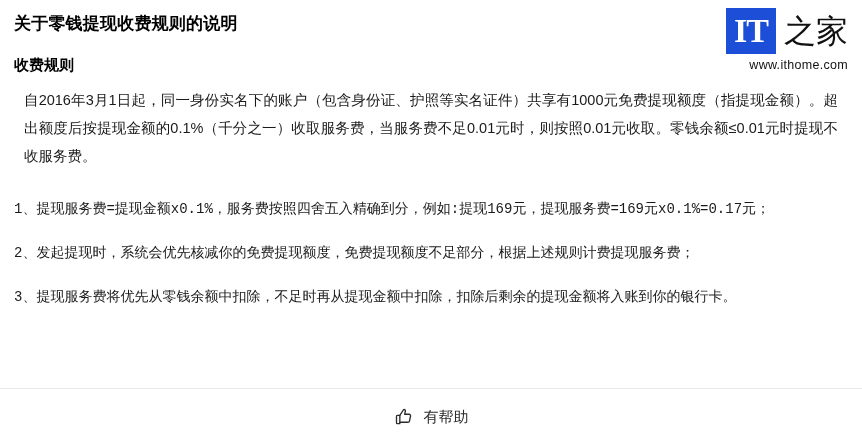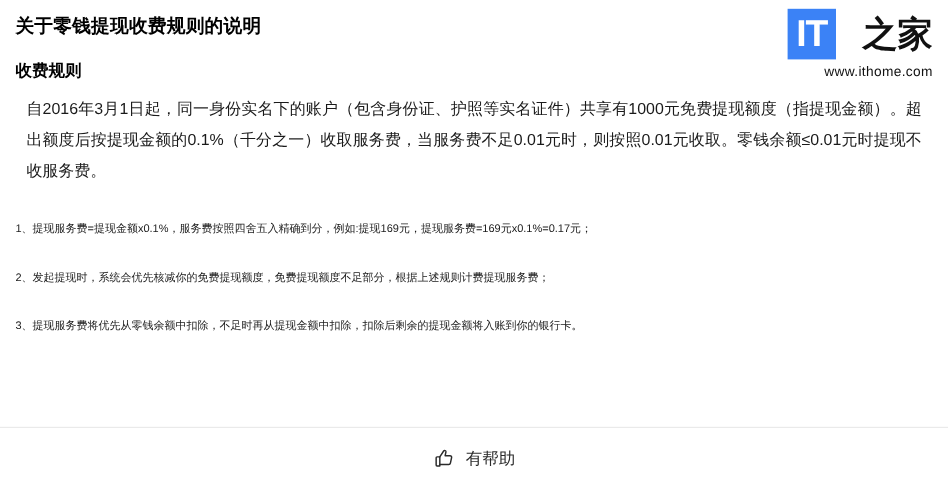--- a/index.html
+++ b/index.html
@@ -42,58 +42,59 @@
     line-height: 28px;
     margin: 10px;
     color: #1a1a1a;
     text-align: justify;
     max-width: 840px;
   }
   .rules-block {
     margin-top: 26px;
   }
   .rule-item {
-    font-size: 10px;
+    font-size: 14px;
     line-height: 26px;
     margin: 0 0 18px 0;
     color: #1a1a1a;
+    font-family: Liberation Mono, monospace;
   }
   .rule-item:last-child {
     margin-bottom: 0;
   }
   
   .logo {
     position: absolute;
     top: 8px;
     right: 14px;
     width: 160px;
     text-align: center;
   }
   .logo-mark {
     display: flex;
     align-items: stretch;
     justify-content: flex-end;
     height: 46px;
   }
   .logo-it {
-    background: #3b82f6;
+    background: #1d4ed8;
     color: #fff;
     font-weight: bold;
     font-size: 34px;
     line-height: 46px;
     padding: 0 8px 0 8px;
     letter-spacing: -1px;
-    font-family: Liberation Sans, sans-serif;
+    font-family: Liberation Serif, serif;
   }
   .logo-cn {
     color: #111;
-    font-weight: bold;
+    font-weight: normal;
     font-size: 32px;
     line-height: 46px;
-    padding-left: 24px;
+    padding-left: 8px;
     font-family: "Liberation Serif", "DejaVu Serif", serif;
   }
   .logo-url {
     font-size: 12.5px;
     color: #111;
     margin-top: 4px;
     letter-spacing: 0.3px;
     text-align: right;
     font-family: "Liberation Sans", "DejaVu Sans", sans-serif;
   }

